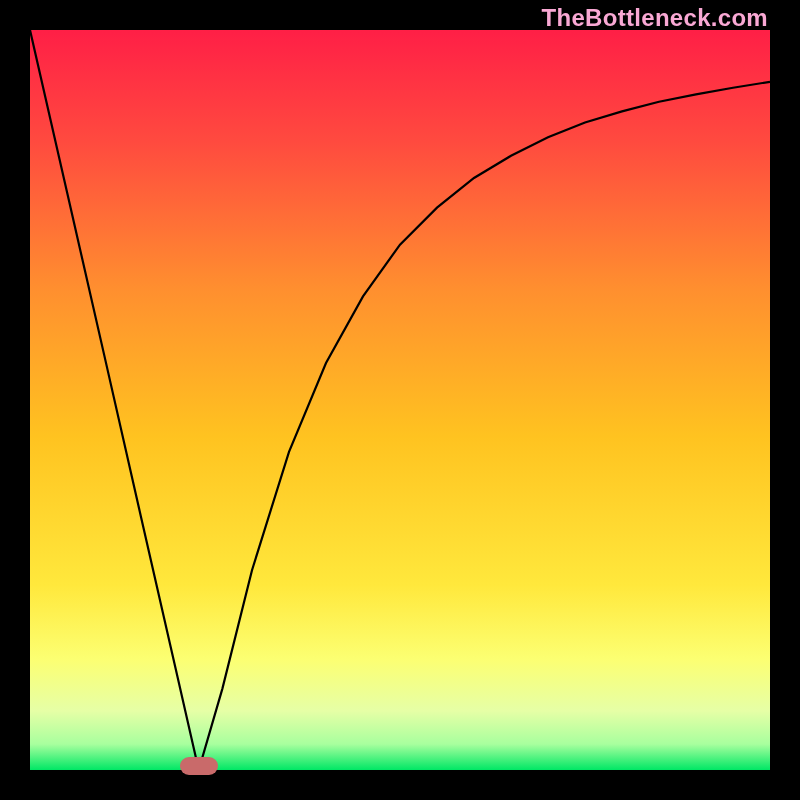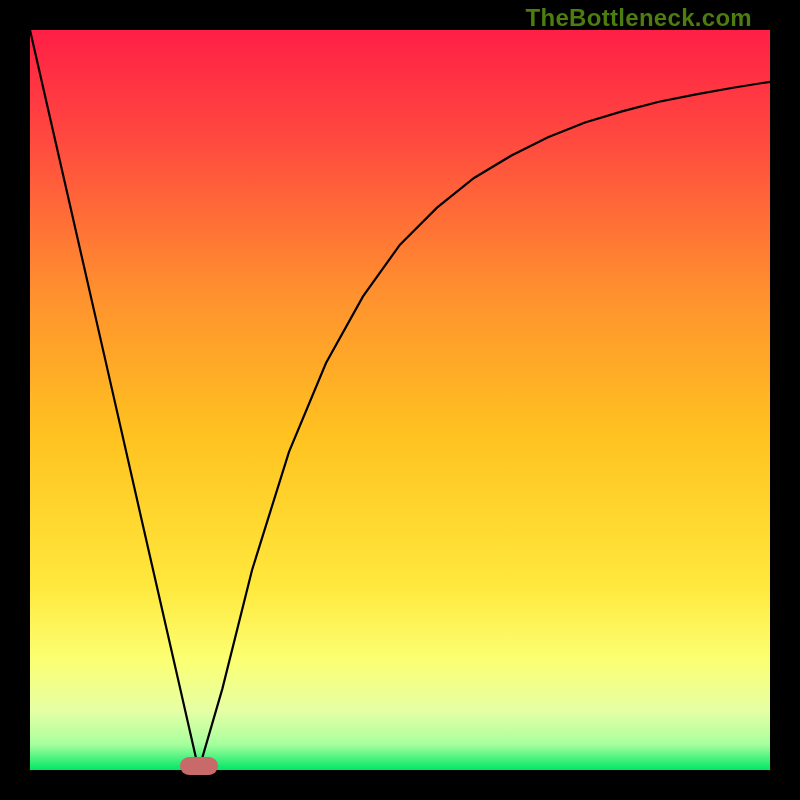--- a/index.html
+++ b/index.html
@@ -22,22 +22,22 @@
   .plot-area {
     position: absolute;
     left: 0;
     top: 0;
     width: 740px;
     height: 740px;
   }
   .watermark {
     position: absolute;
     top: 4px;
-    right: 48px;
-    color: #4d7c0f;
+    right: 32px;
+    color: #f9a8d4;
     font-size: 24px;
     font-weight: 600;
     letter-spacing: 0.3px;
   }
   .marker {
     position: absolute;
     width: 38px;
     height: 18px;
     border-radius: 9px;
     transform: translate(-50%, -50%);

